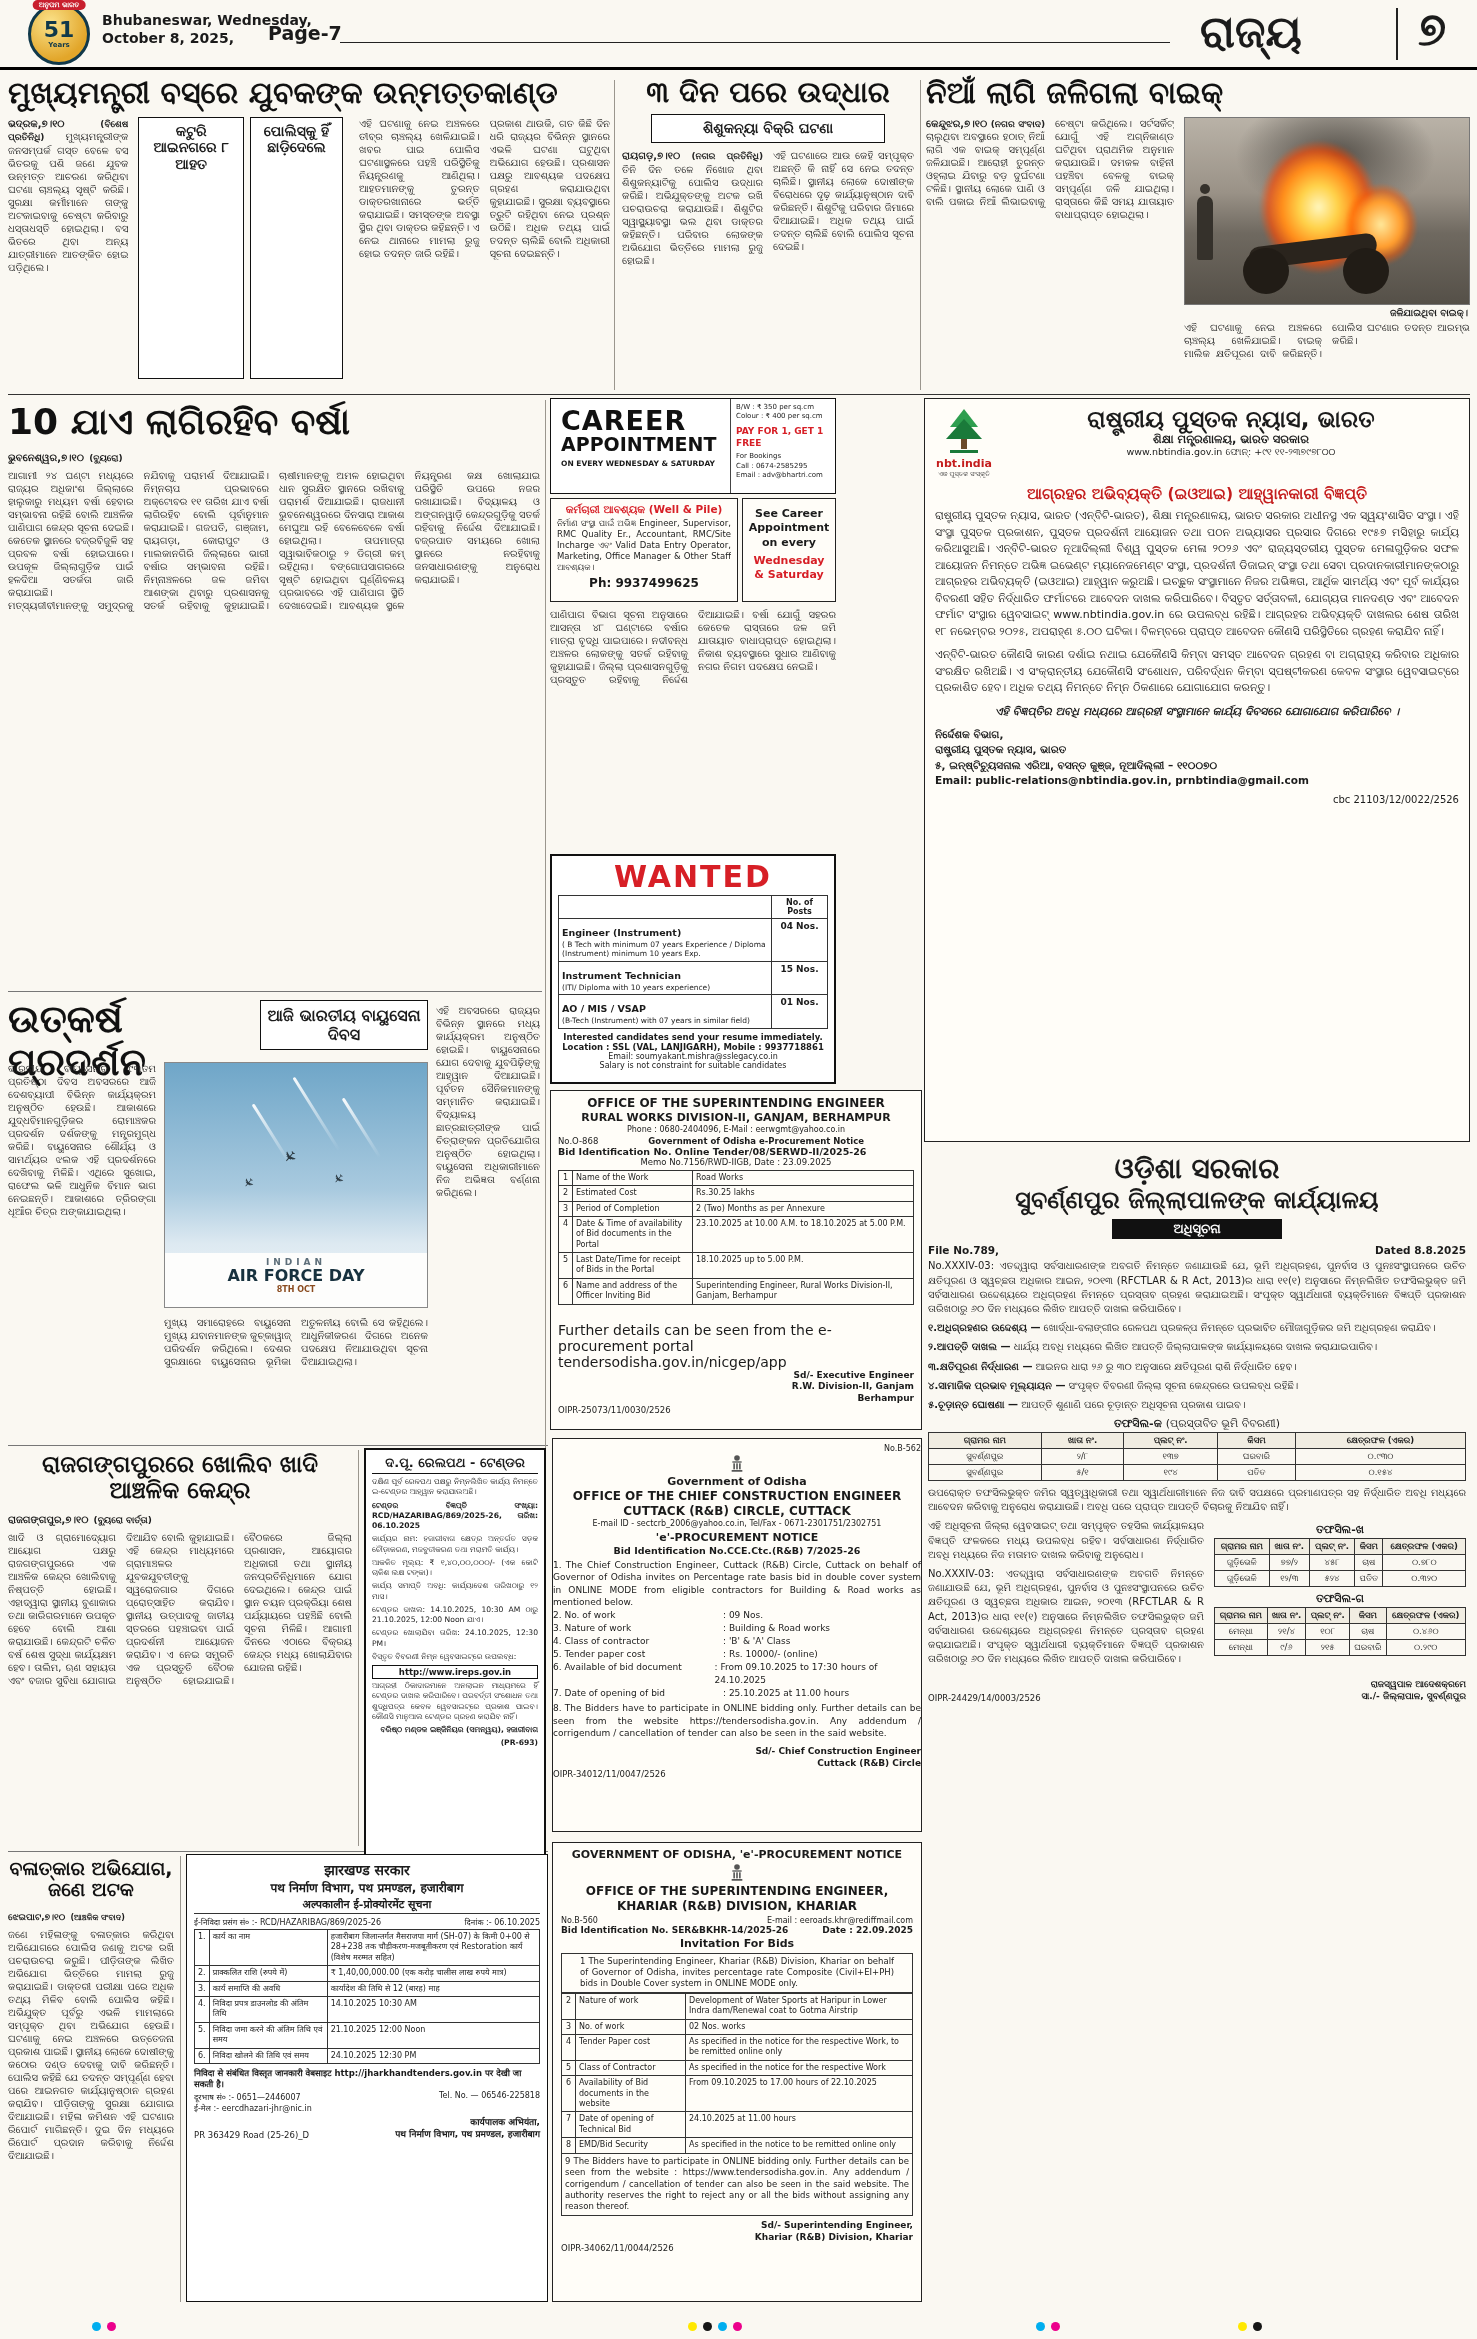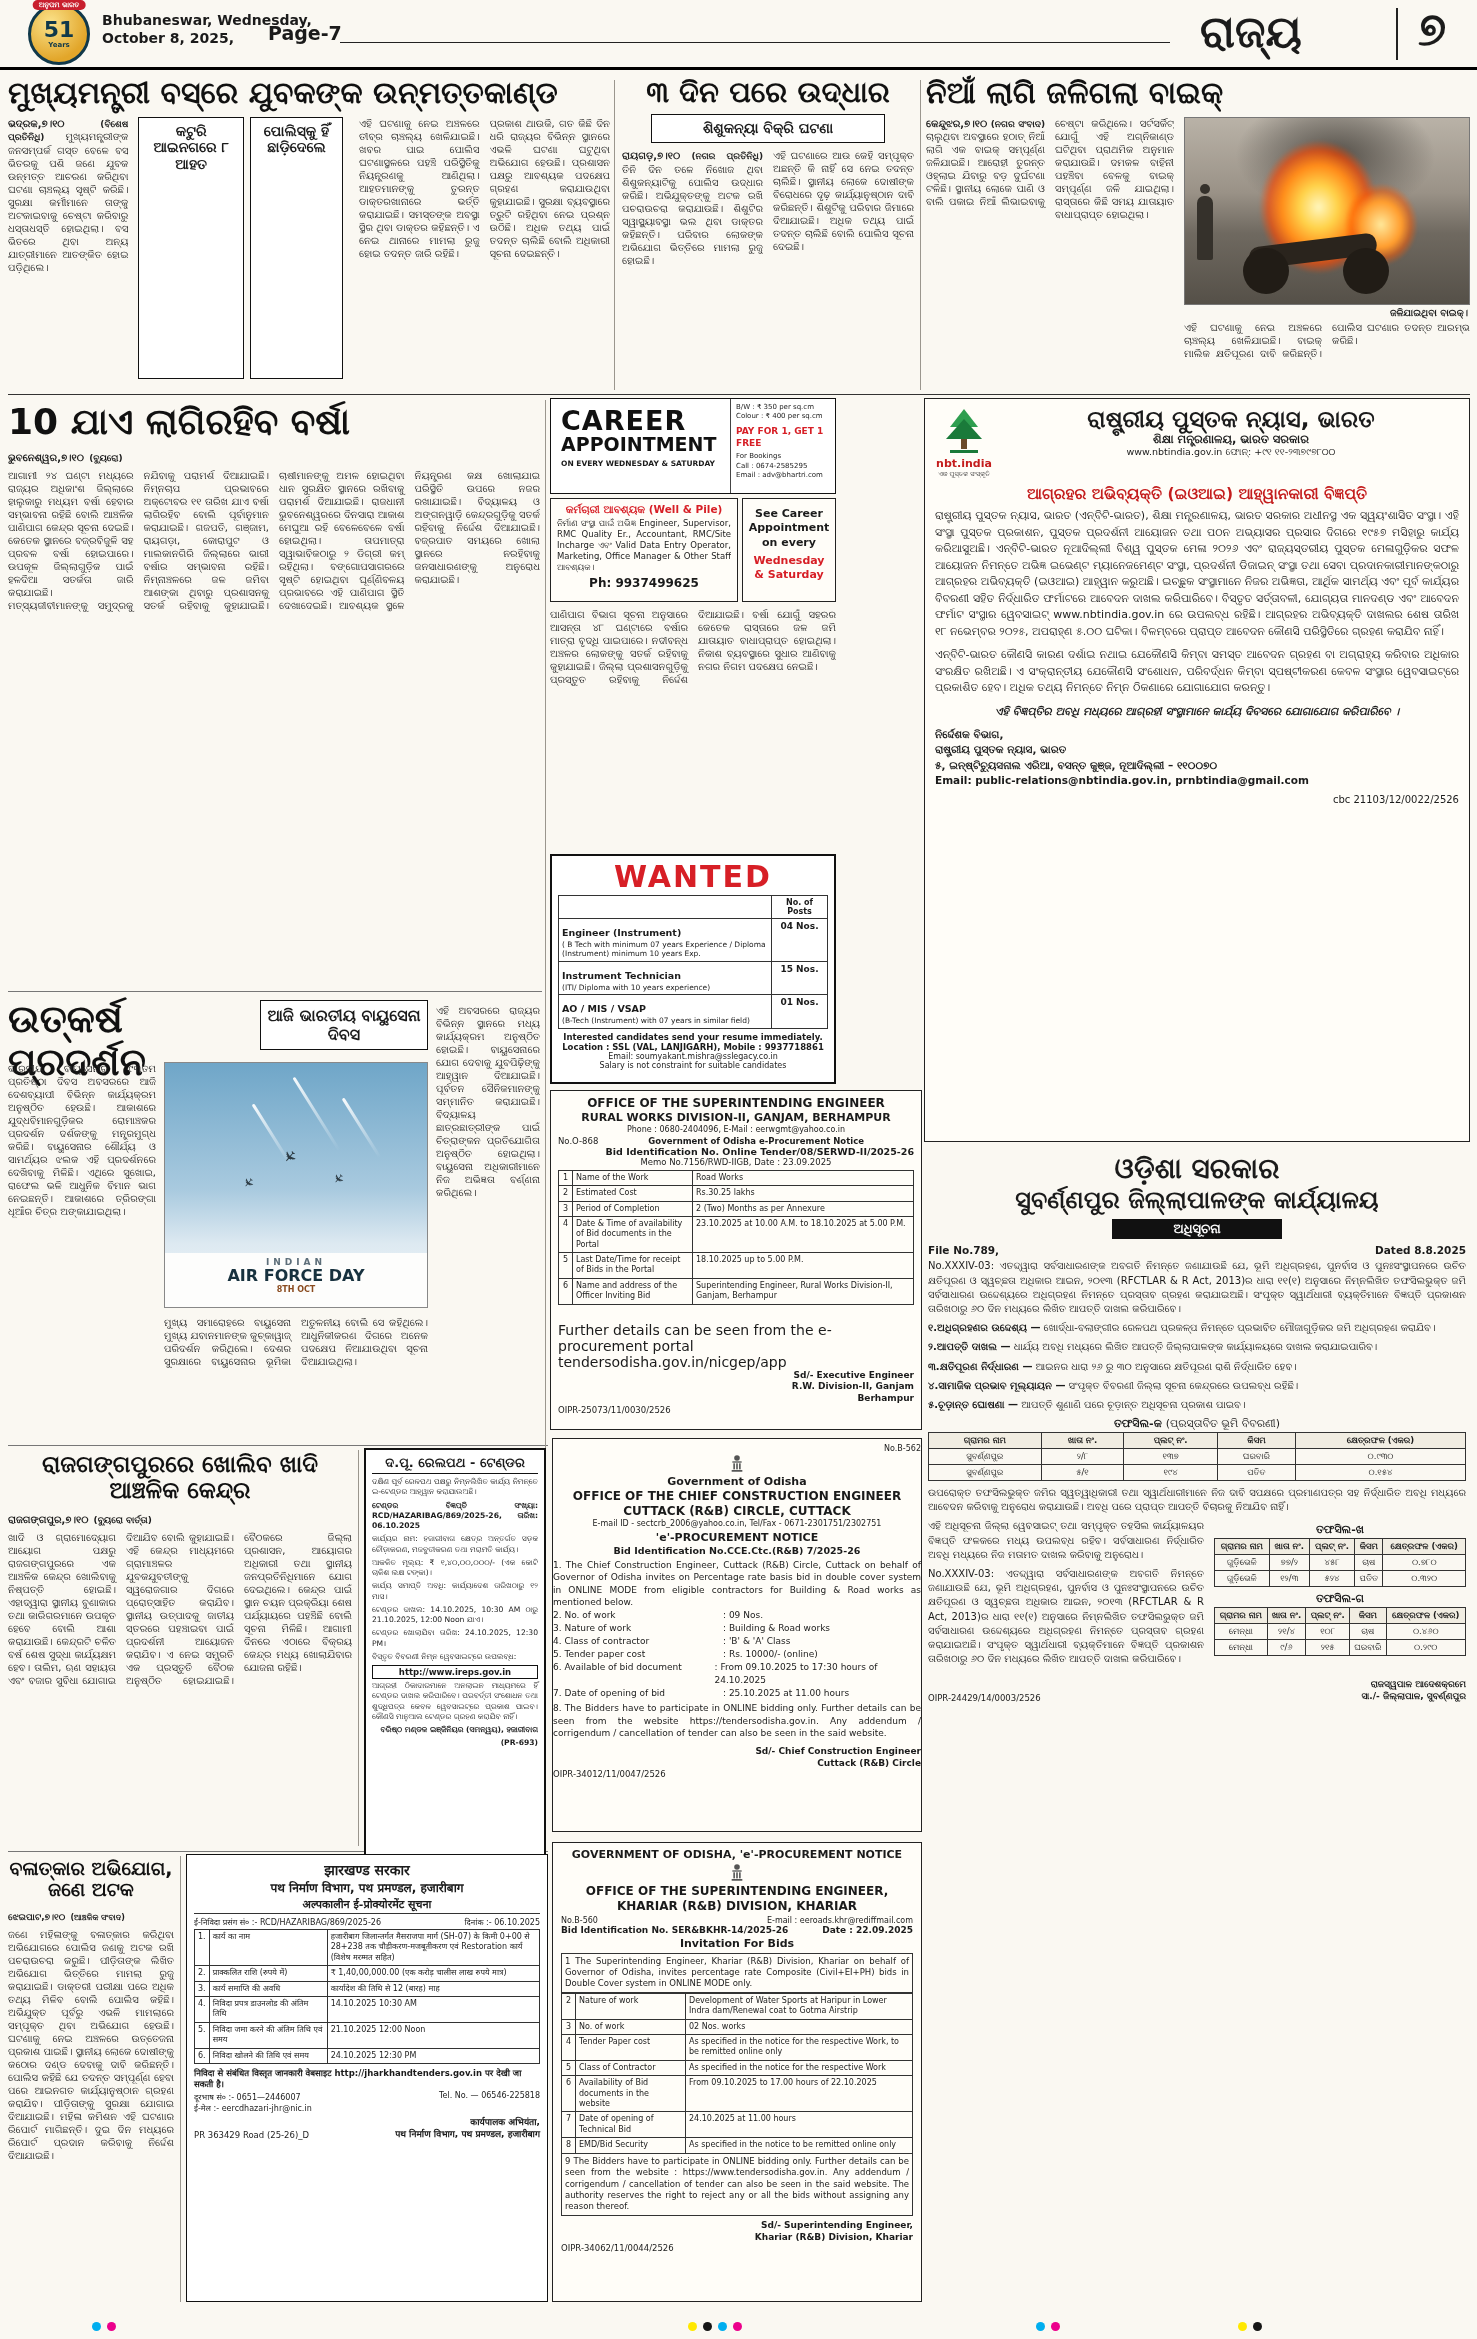--- a/index.html
+++ b/index.html
@@ -339,21 +339,21 @@
 </section>
 
 <section class="abs bx" style="left:550px;top:1090px;width:372px;height:340px;padding:5px 7px">
   <div class="notice-h1">OFFICE OF THE SUPERINTENDING ENGINEER</div>
   <div class="notice-h2">RURAL WORKS DIVISION-II, GANJAM, BERHAMPUR</div>
   <div class="notice-sm">Phone : 0680-2404096, E-Mail : eerwgmt@yahoo.co.in</div>
   <div style="display:flex;font-size:8.5px;margin-top:2px">
     <span>No.O-868</span>
     <span style="flex:1;text-align:center;font-weight:bold">Government of Odisha e-Procurement Notice</span>
   </div>
-  <div style="font-size:9.5px;font-weight:bold;text-align:right">Bid Identification No. Online Tender/08/SERWD-II/2025-26</div>
+  <div style="font-size:9.5px;font-weight:bold;text-align:left">Bid Identification No. Online Tender/08/SERWD-II/2025-26</div>
   <div style="font-size:8.5px;text-align:center;margin-bottom:3px">Memo No.7156/RWD-IIGB, Date : 23.09.2025</div>
   <table class="ntable">
     <tbody>
         <tr>
           <td class="nt-c" style="width:14px">1</td>
           <td style="width:120px">Name of the Work</td>
           <td>Road Works</td>
         </tr>
     <tr>
           <td class="nt-c">2</td>
@@ -659,21 +659,21 @@
   <div class="notice-h1">KHARIAR (R&amp;B) DIVISION, KHARIAR</div>
   <div style="display:flex;justify-content:space-between;font-size:8px;margin-top:2px">
     <span>No.B-560</span>
     <span>E-mail : eeroads.khr@rediffmail.com</span>
   </div>
   <div style="display:flex;justify-content:space-between;font-size:9px;font-weight:bold">
     <span>Bid Identification No. SER&amp;BKHR-14/2025-26</span>
     <span>Date : 22.09.2025</span>
   </div>
   <div class="notice-h2" style="margin:2px 0">Invitation For Bids</div>
-  <div style="font-size:8.5px;line-height:1.35;text-align:justify;border:1px solid #333;padding:2px 3px">1   The Superintending Engineer, Khariar (R&amp;B) Division, Khariar on behalf of Governor of Odisha, invites percentage rate Composite (Civil+EI+PH) bids in Double Cover system in ONLINE MODE only.</div>
+  <div style="font-size:8.5px;line-height:1.35;text-align:justify;border:1px solid #333;padding:2px 18px">1   The Superintending Engineer, Khariar (R&amp;B) Division, Khariar on behalf of Governor of Odisha, invites percentage rate Composite (Civil+EI+PH) bids in Double Cover system in ONLINE MODE only.</div>
   <table class="ntable">
     <tbody>
         <tr>
           <td class="nt-c" style="width:14px">2</td>
           <td style="width:110px">Nature of work</td>
           <td>Development of Water Sports at Haripur in Lower Indra dam/Renewal coat to Gotma Airstrip</td>
         </tr>
     <tr>
           <td class="nt-c">3</td>
           <td>No. of work</td>

